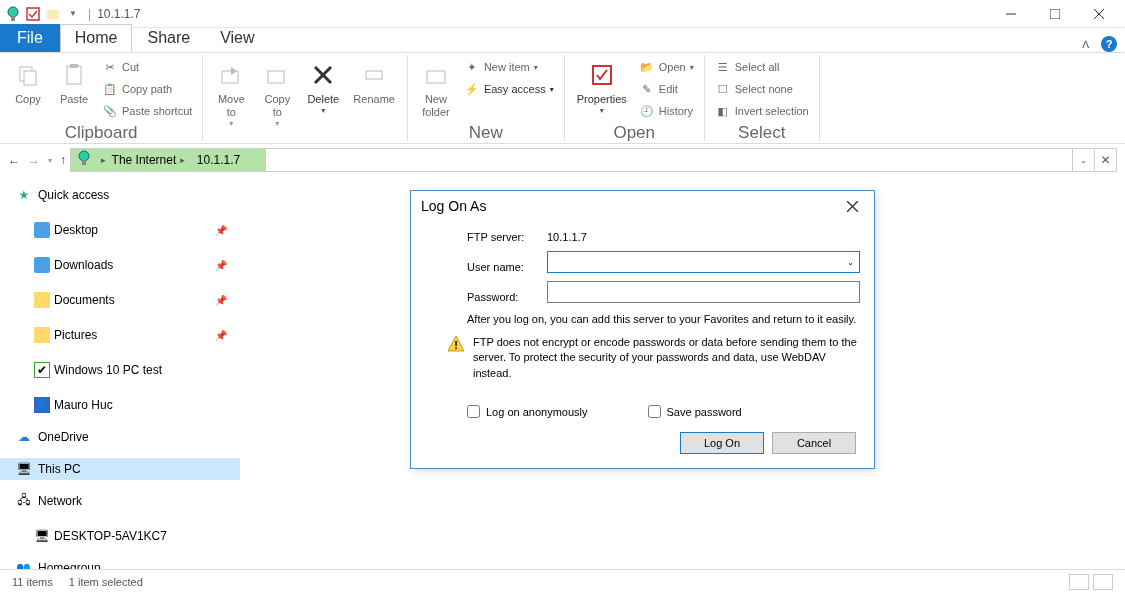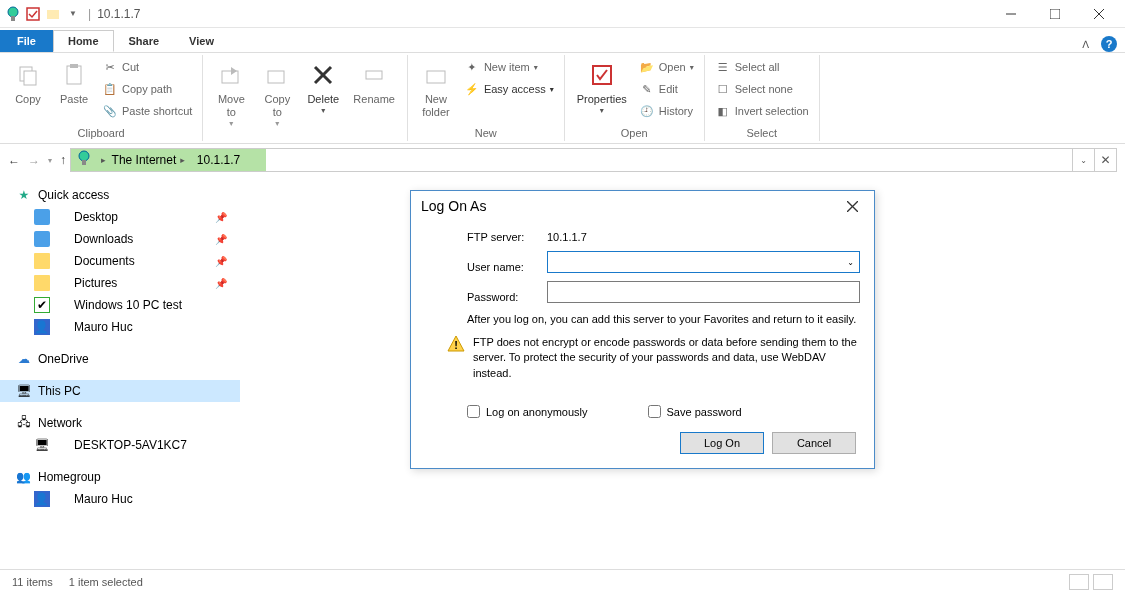--- a/index.html
+++ b/index.html
@@ -9,31 +9,31 @@
 .titlebar { height: 28px; background: #fff; display: flex; align-items: center; padding: 0 4px; border-bottom: 1px solid #e5e5e5; }
 .titlebar .qat { display: flex; align-items: center; gap: 2px; }
 .titlebar .qat-icon { width: 18px; height: 18px; display: flex; align-items: center; justify-content: center; }
 .titlebar .title-sep { margin: 0 6px; color: #999; }
 .titlebar .title-text { color: #555; }
 .titlebar .win-controls { margin-left: auto; display: flex; }
 .titlebar .win-controls div { width: 44px; height: 28px; display: flex; align-items: center; justify-content: center; color: #555; }
 
 
 .tabs { height: 24px; display: flex; align-items: flex-end; background: #fff; }
-.tab { padding: 4px 14px; font-size: 11px; color: #333; border: 1px solid transparent; font-weight: bold; }
+.tab { padding: 4px 14px; font-size: 16px; color: #333; border: 1px solid transparent; }
 .tab.file { background: #1979ca; color: #fff; padding: 4px 16px; }
 .tab.active { border: 1px solid #ccc; border-bottom: 1px solid #fff; background: #fff; }
 .tabs-right { margin-left: auto; display: flex; align-items: center; padding-right: 8px; gap: 12px; }
 .help-icon { width: 16px; height: 16px; background: #1979ca; border-radius: 50%; color: #fff; display: flex; align-items: center; justify-content: center; font-size: 11px; font-weight: bold; }
 
 
 .ribbon { height: 92px; background: #fff; border-top: 1px solid #ddd; border-bottom: 1px solid #ddd; display: flex; padding: 2px 0; }
 .rgroup { display: flex; flex-direction: column; justify-content: space-between; padding: 2px 6px; border-right: 1px solid #e0e0e0; }
 .rgroup-content { display: flex; align-items: flex-start; flex: 1; gap: 2px; }
-.rgroup-label { text-align: center; font-size: 11px; color: #666; padding-top: 2px; }
+.rgroup-label { text-align: center; font-size: 17px; color: #666; padding-top: 2px; }
 .rbtn-large { display: flex; flex-direction: column; align-items: center; justify-content: flex-start; padding: 2px 6px; min-width: 44px; text-align: center; font-size: 11px; color: #666; }
 .rbtn-large.enabled { color: #333; }
 .rbtn-large .ricon { width: 32px; height: 32px; margin-bottom: 2px; display: flex; align-items: center; justify-content: center; }
 .rbtn-large .rlabel { line-height: 1.2; }
 .rbtn-small-col { display: flex; flex-direction: column; gap: 2px; }
 .rbtn-small { display: flex; align-items: center; gap: 4px; font-size: 11px; color: #666; padding: 2px 4px; white-space: nowrap; }
 .rbtn-small.enabled { color: #333; }
 .rbtn-small .sicon { width: 16px; height: 16px; display: flex; align-items: center; justify-content: center; }
 
 
@@ -48,21 +48,21 @@
 .addr-right { margin-left: auto; display: flex; align-items: center; }
 .addr-right div { width: 22px; height: 22px; display: flex; align-items: center; justify-content: center; border-left: 1px solid #ccc; color: #555; }
 .searchbox { width: 200px; height: 24px; border: 1px solid #ccc; display: flex; align-items: center; padding: 0 6px; color: #777; font-size: 12px; }
 .searchbox span:first-child { flex: 1; }
 
 
 .main { display: flex; height: calc(593px - 28px - 24px - 92px - 32px - 24px); }
 .sidebar { width: 240px; padding: 8px 0; overflow: hidden; }
 .tree-group { margin-bottom: 10px; }
 .tree-hdr { display: flex; align-items: center; gap: 6px; padding: 3px 16px; font-size: 12px; }
-.tree-item { display: flex; align-items: center; gap: 24px; padding: 3px 16px 3px 34px; font-size: 12px; position: relative; }
+.tree-item { display: flex; align-items: center; gap: 4px; padding: 3px 16px 3px 34px; font-size: 12px; position: relative; margin-top: 13px; }
 .tree-item .pin { position: absolute; right: 12px; color: #888; font-size: 10px; }
 .tree-icon { width: 16px; height: 16px; display: flex; align-items: center; justify-content: center; }
 .tree-icon.folder { background: #ffd96a; border-radius: 1px; }
 .tree-icon.blue { background: #4ba0e8; border-radius: 2px; }
 
 .fileview { flex: 1; position: relative; background: #fff; }
 
 
 .dialog { position: absolute; left: 410px; top: 190px; width: 465px; background: #fff; border: 1px solid #4b8bc8; box-shadow: 2px 2px 8px rgba(0,0,0,0.15); }
 .dlg-title { height: 30px; display: flex; align-items: center; padding: 0 10px; font-size: 14px; }

